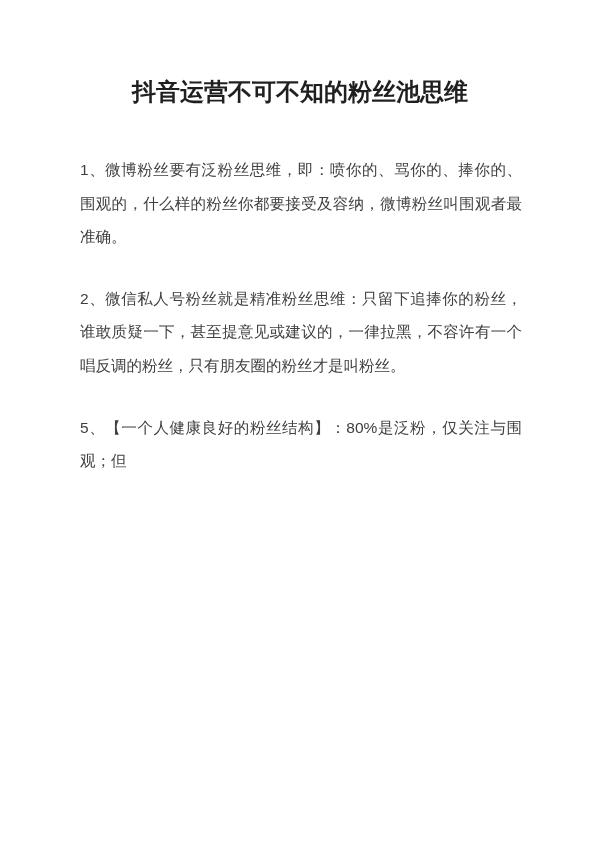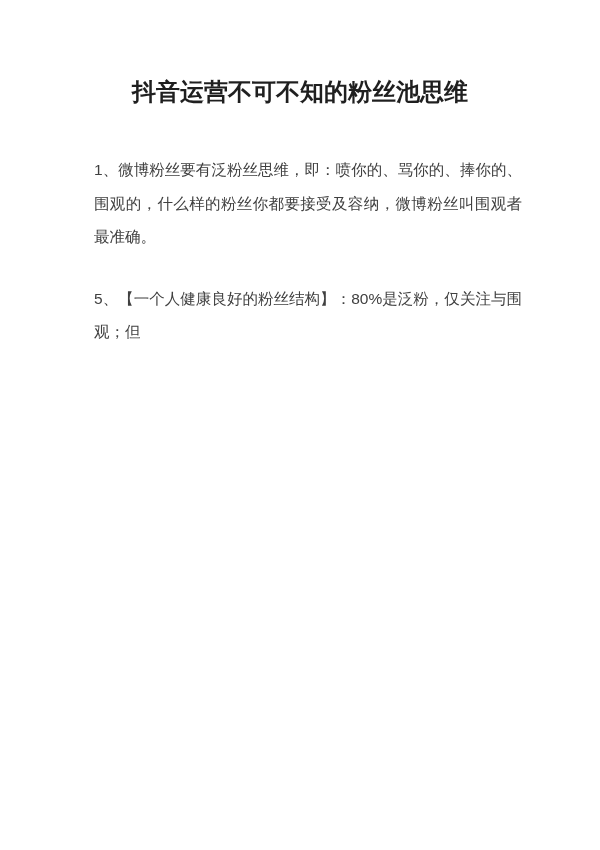--- a/index.html
+++ b/index.html
@@ -20,34 +20,35 @@
   .doc-title {
     margin: 0 0 46px 0;
     font-size: 24px;
     line-height: 1.3;
     font-weight: 700;
     text-align: center;
     color: #1f1f1f;
     font-family: "Liberation Sans", "DejaVu Sans", sans-serif;
   }
   .doc-para {
-    margin: 0 0 29px 16px;
+    margin: 0 0 29px 2px;
     font-size: 15.5px;
     line-height: 2.15;
     color: #404040;
     text-align: justify;
     word-break: break-word;
     font-family: "Liberation Sans", "DejaVu Sans", sans-serif;
   }
 </style>
 </head>
 <body>
 
 <div class="page">
   <h1 class="doc-title">抖音运营不可不知的粉丝池思维</h1>
 
   <p class="doc-para">1、微博粉丝要有泛粉丝思维，即：喷你的、骂你的、捧你的、围观的，什么样的粉丝你都要接受及容纳，微博粉丝叫围观者最准确。</p>
 
+  <p class="doc-para">2、微信私人号粉丝就是精准粉丝思维：只留下追捧你的粉丝，谁敢质疑一下，甚至提意见或建议的，一律拉黑，不容许有一个唱反调的粉丝，只有朋友圈的粉丝才是叫粉丝。</p>
 
 
 
   <p class="doc-para">5、【一个人健康良好的粉丝结构】：80%是泛粉，仅关注与围观；但</p>
 </div>
 
 </body></html>

